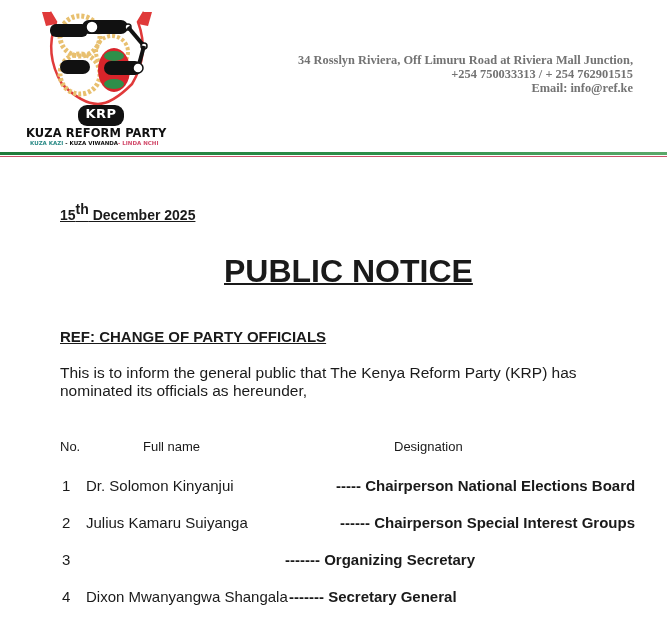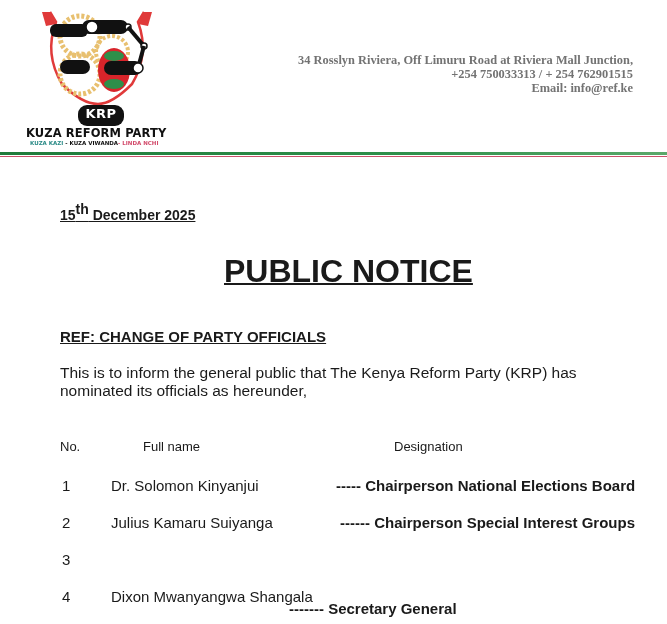--- a/index.html
+++ b/index.html
@@ -29,21 +29,21 @@
 
     .intro { position: absolute; left: 60px; top: 364px; width: 580px; font-size: 15.5px; line-height: 18px; }
 
     .th { position: absolute; top: 439px; font-size: 13px; font-weight: normal; }
     .th-no { left: 60px; }
     .th-name { left: 103px; margin-left: 40px; }
     .th-des { left: 394px; }
 
     .row { position: absolute; left: 0; width: 667px; height: 20px; font-size: 15px; }
     .row .no { position: absolute; left: 62px; }
-    .row .name { position: absolute; left: 111px; white-space: nowrap; }
+    .row .name { position: absolute; left: 86px; white-space: nowrap; }
     .row .des { position: absolute; white-space: nowrap; font-weight: bold; }
   </style>
 </head>
 <body>
 
 <div class="logo">
   <svg width="130" height="105" viewBox="0 0 130 105">
 
     <path d="M18 8 L24 18 Q12 50 30 80 Q50 100 66 100" fill="none" stroke="#e03a3a" stroke-width="2.5"></path>
     <path d="M10 8 L18 8 L24 20 L14 22 Z" fill="#e03a3a"></path>
@@ -100,18 +100,19 @@
   <span class="name">Dr. Solomon Kinyanjui</span>
   <span class="des" style="left:336px;">----- Chairperson National Elections Board</span>
 </div>
 <div class="row" style="top:514px;">
   <span class="no">2</span>
   <span class="name">Julius Kamaru Suiyanga</span>
   <span class="des" style="left:340px;">------ Chairperson Special Interest Groups</span>
 </div>
 <div class="row" style="top:551px;">
   <span class="no">3</span>
+  <span class="des" style="left:285px;">------- Organizing Secretary</span>
 </div>
 <div class="row" style="top:588px;">
   <span class="no">4</span>
   <span class="name">Dixon Mwanyangwa Shangala</span>
-  <span class="des" style="left:289px;margin-top:12px;">------- Secretary General</span>
+  <span class="des" style="left:289px;">------- Secretary General</span>
 </div>
 
 </body></html>

